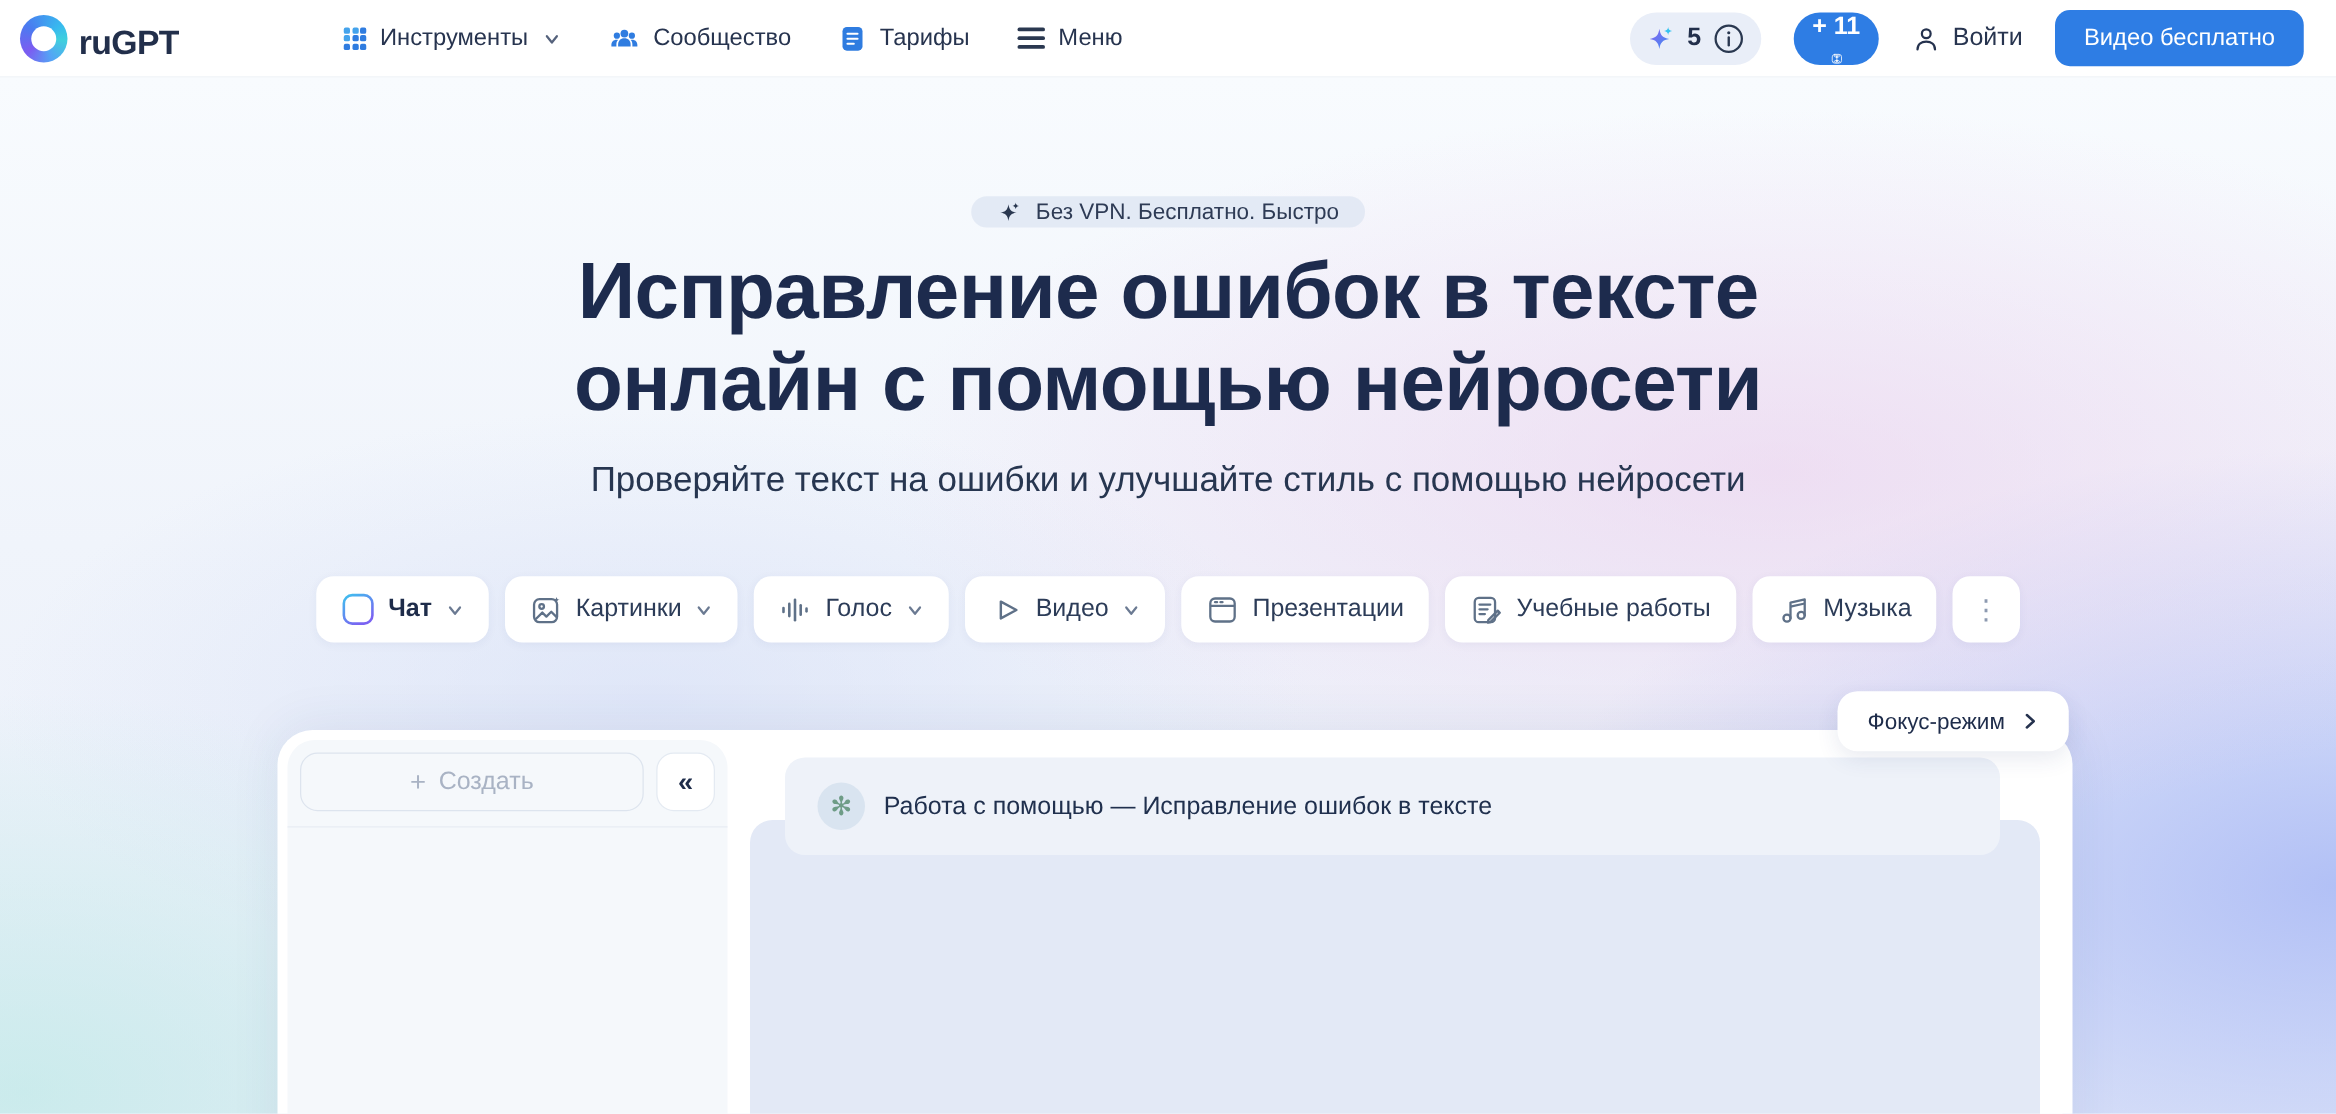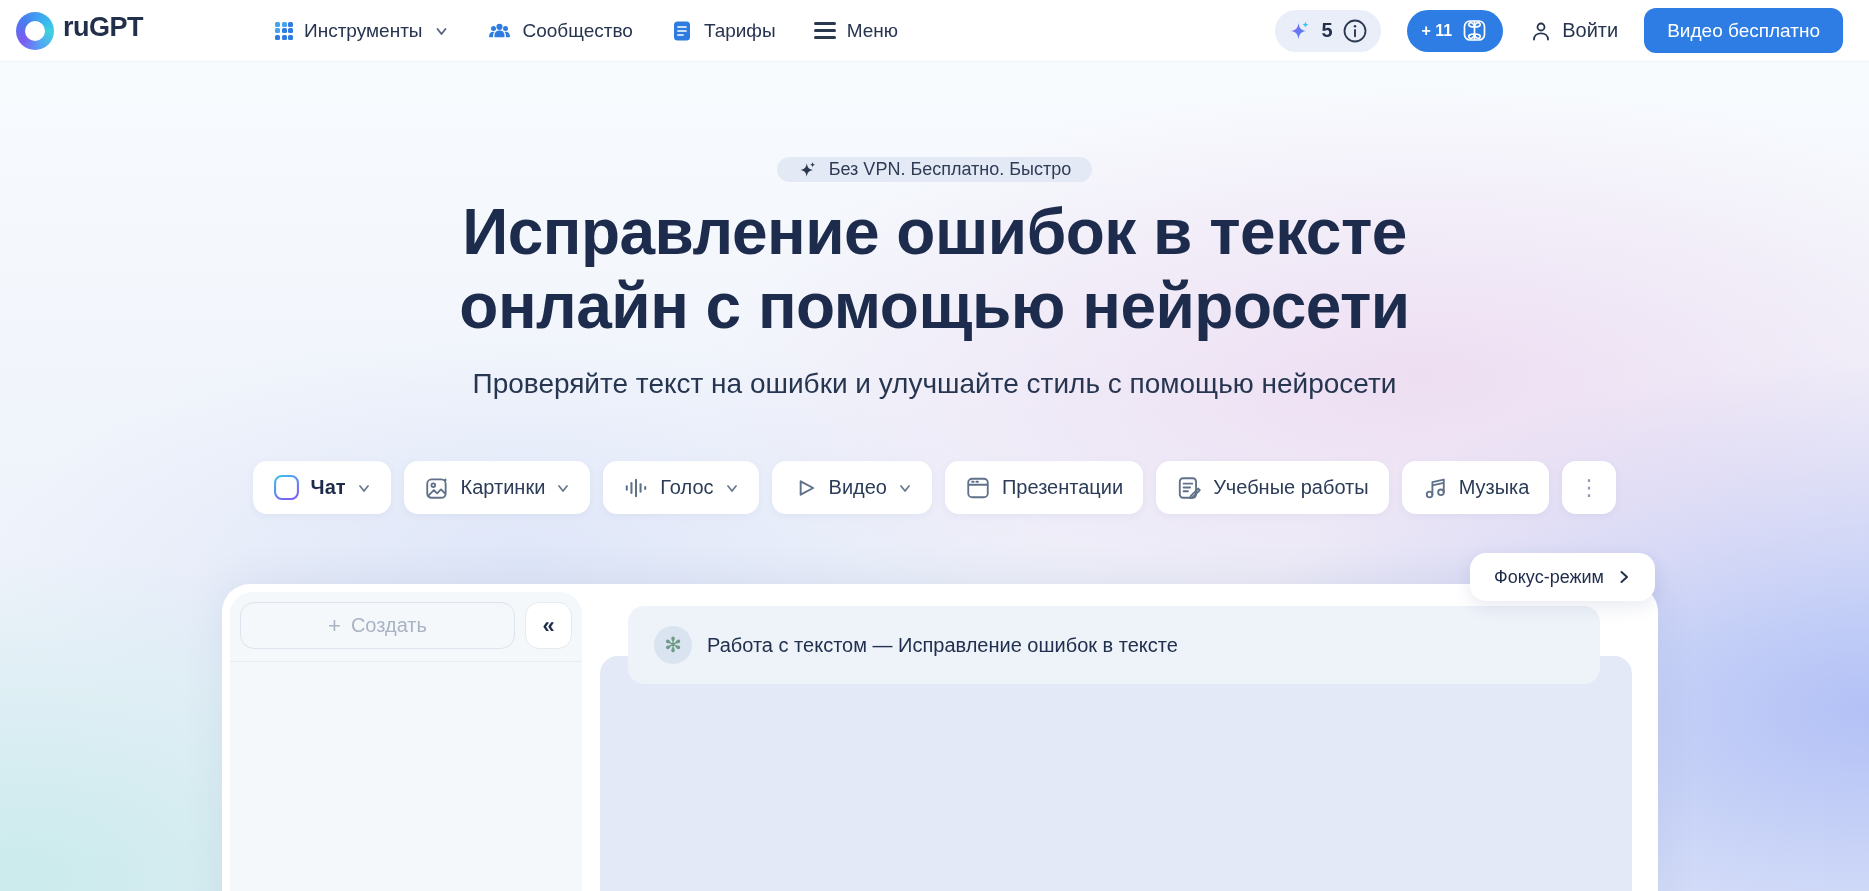--- a/index.html
+++ b/index.html
@@ -2,21 +2,21 @@
 <html lang="ru"><head>
 <meta charset="utf-8">
 <style>
   * { margin:0; padding:0; box-sizing:border-box; }
   html,body { width:1869px; height:891px; overflow:hidden; }
   body { font-family:"Liberation Sans", sans-serif; color:#233250; background:#f5f8fd; }
 
   
   .navbar { height:62px; background:#ffffff; display:flex; align-items:center;
             padding:0 26px 0 16px; position:relative; z-index:20; border-bottom:1px solid #f0f3f8; }
-  .brand { display:flex; align-items:flex-start; gap:9px; cursor:pointer; }
+  .brand { display:flex; align-items:flex-end; gap:9px; cursor:pointer; }
   .logo-ring { width:38px; height:38px; border-radius:50%; position:relative;
     background:conic-gradient(from 230deg, #7c5cf1, #4a7bf0 22%, #38b9ef 50%, #3fd0dd 62%, #54a4f5 80%, #7c5cf1); }
   .logo-ring::after { content:""; position:absolute; inset:9px; background:#fff; border-radius:50%; }
   .brand-name { font-size:27px; font-weight:700; color:#222f4b; letter-spacing:-0.5px; }
 
   .nav-items { display:flex; align-items:center; gap:38px; margin-left:132px; }
   .nav-item { display:flex; align-items:center; gap:11px; font-size:19px; color:#27344f; cursor:pointer;text-align:center; }
   .nav-item svg, .nav-item .grid-icon, .nav-item .burger-icon { flex:0 0 auto; }
 
   .grid-icon { display:grid; grid-template-columns:repeat(3,5px); grid-template-rows:repeat(3,5px); gap:1.5px; }
@@ -24,21 +24,21 @@
   .grid-icon i:nth-child(1), .grid-icon i:nth-child(2), .grid-icon i:nth-child(4) { background:#44a3ec; }
 
   .burger-icon { display:flex; flex-direction:column; gap:4.5px; }
   .burger-icon i { width:22px; height:2.6px; background:#2a3850; border-radius:2px; }
 
   .nav-right { margin-left:auto; display:flex; align-items:center; gap:26px; }
   .credits-pill { height:42px; border-radius:21px; background:#e9eef8; display:flex; align-items:center;
                   gap:9px; padding:0 13px; cursor:pointer; }
   .credits-pill .count { font-size:20px; font-weight:700; color:#222f4b; }
   .bonus-pill { height:42px; border-radius:21px; background:#2e7de4; color:#fff; display:flex;
-                align-items:center; gap:9px; padding:0 15px; font-size:16px; font-weight:700; cursor:pointer; }
+                align-items:center; gap:9px; padding:0 15px; font-size:20px; font-weight:700; cursor:pointer;flex-direction:column; }
   .login { display:flex; align-items:center; gap:9px; font-size:20px; color:#27344f; cursor:pointer; }
   .cta-btn { height:45px; border:none; border-radius:12px; background:#2e7de4; color:#fff;
              font-size:19px; font-family:inherit; padding:0 23px; cursor:pointer; }
 
   
   .hero { position:relative; height:829px;
     background:
       radial-gradient(55% 50% at 76% 38%, rgba(235,203,235,0.55), rgba(235,203,235,0) 70%),
       radial-gradient(42% 55% at 1% 98%, rgba(186,233,229,0.65), rgba(186,233,229,0) 70%),
       radial-gradient(46% 56% at 100% 78%, rgba(168,184,245,0.85), rgba(168,184,245,0) 75%),
@@ -323,17 +323,17 @@
         </button>
       </div>
       <div class="sidebar-divider"></div>
 
     </aside>
 
     <main class="chat-main">
       <div class="chat-body"></div>
       <div class="chat-header">
         <span class="openai-chip">✻</span>
-        <span class="chat-title">Работа с текстом — Исправление ошибок в тексте</span>
+        <span class="chat-title">Работа с помощью — Исправление ошибок в тексте</span>
       </div>
     </main>
   </div>
 </section>
 
 </body></html>

